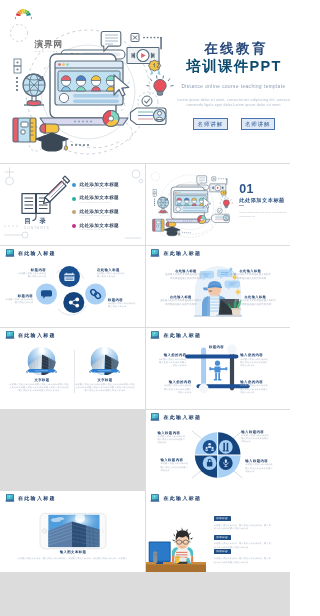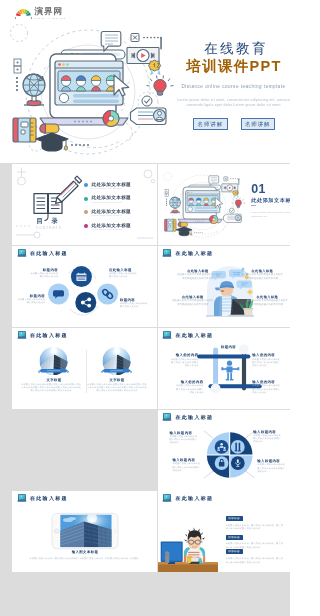--- a/index.html
+++ b/index.html
@@ -1,32 +1,32 @@
 <!DOCTYPE html>
 <html><head>
 <meta charset="utf-8">
 <style>
   html,body{margin:0;padding:0;background:#ffffff;}
   body{width:290px;height:616px;overflow:hidden;font-family:"Liberation Sans",sans-serif;}
   .deck{position:relative;width:290px;height:616px;background:#dcdcdc;}
   .slide{position:absolute;background:#ffffff;overflow:hidden;}
   .s-hero{left:0;top:0;width:290px;height:163px;}
-  .row{position:absolute;left:12px;width:290px;height:81.5px;}
+  .row{position:absolute;left:0;width:290px;height:81.5px;}
   .cell{position:absolute;top:0;width:144.5px;height:81.5px;background:#fff;overflow:hidden;}
   .cL{left:0;} .cR{left:145.5px;}
 
   
   .logo{position:absolute;left:15px;top:7px;display:flex;align-items:flex-start;gap:2.5px;}
   .logo-mark{width:17px;height:11.3px;display:block;margin-top:1px;}
-  .logo-name{font-size:8.6px;font-weight:700;color:#6b6b6b;letter-spacing:0.9px;line-height:9.6px;}
+  .logo-name{font-size:8.6px;font-weight:700;color:#6b6b6b;letter-spacing:0.9px;line-height:9.6px;margin-top:33px;}
   .logo-sub{font-size:2.4px;color:#aaa;letter-spacing:1.35px;line-height:3px;}
   .hero-art{position:absolute;left:0px;top:20px;width:180px;height:145px;}
   .hero-txt{position:absolute;left:173px;top:41px;width:117px;}
-  .hero-t1{font-size:13.5px;font-weight:400;color:#28497a;letter-spacing:2.4px;text-align:center;line-height:16.5px;padding-left:9px;}
-  .hero-t2{font-size:14.5px;font-weight:700;color:#a16207;letter-spacing:1.3px;text-align:center;line-height:17px;padding-left:5px;}
+  .hero-t1{font-size:13.5px;font-weight:700;color:#28497a;letter-spacing:2.4px;text-align:center;line-height:16.5px;padding-left:9px;}
+  .hero-t2{font-size:14.5px;font-weight:700;color:#0c4a6e;letter-spacing:1.3px;text-align:center;line-height:17px;padding-left:5px;}
   .hero-sub{font-size:4.6px;color:#8496ac;letter-spacing:0.5px;text-align:center;margin-top:9.5px;line-height:6px;padding-left:4px;}
   .hero-body{font-size:3.4px;color:#a8b6c6;letter-spacing:0.25px;text-align:center;line-height:5.6px;white-space:nowrap;padding-left:4px;}
   .hero-body.b1{margin-top:7.5px;}
   .hero-btns{display:flex;justify-content:center;gap:13px;margin-top:9.5px;padding-left:5px;}
   .hero-btn{border:0.6px solid #4a74ae;color:#2f5c96;font-size:5.5px;padding:1.6px 3.4px 2px;letter-spacing:0.9px;background:#dfe9f5;line-height:6px;}
 
   
   .toc-art{position:absolute;left:0px;top:0px;width:74px;height:60px;}
   .toc-list{position:absolute;left:72px;top:18.3px;width:70px;}
   .toc-item{display:flex;align-items:flex-start;height:13.6px;}

